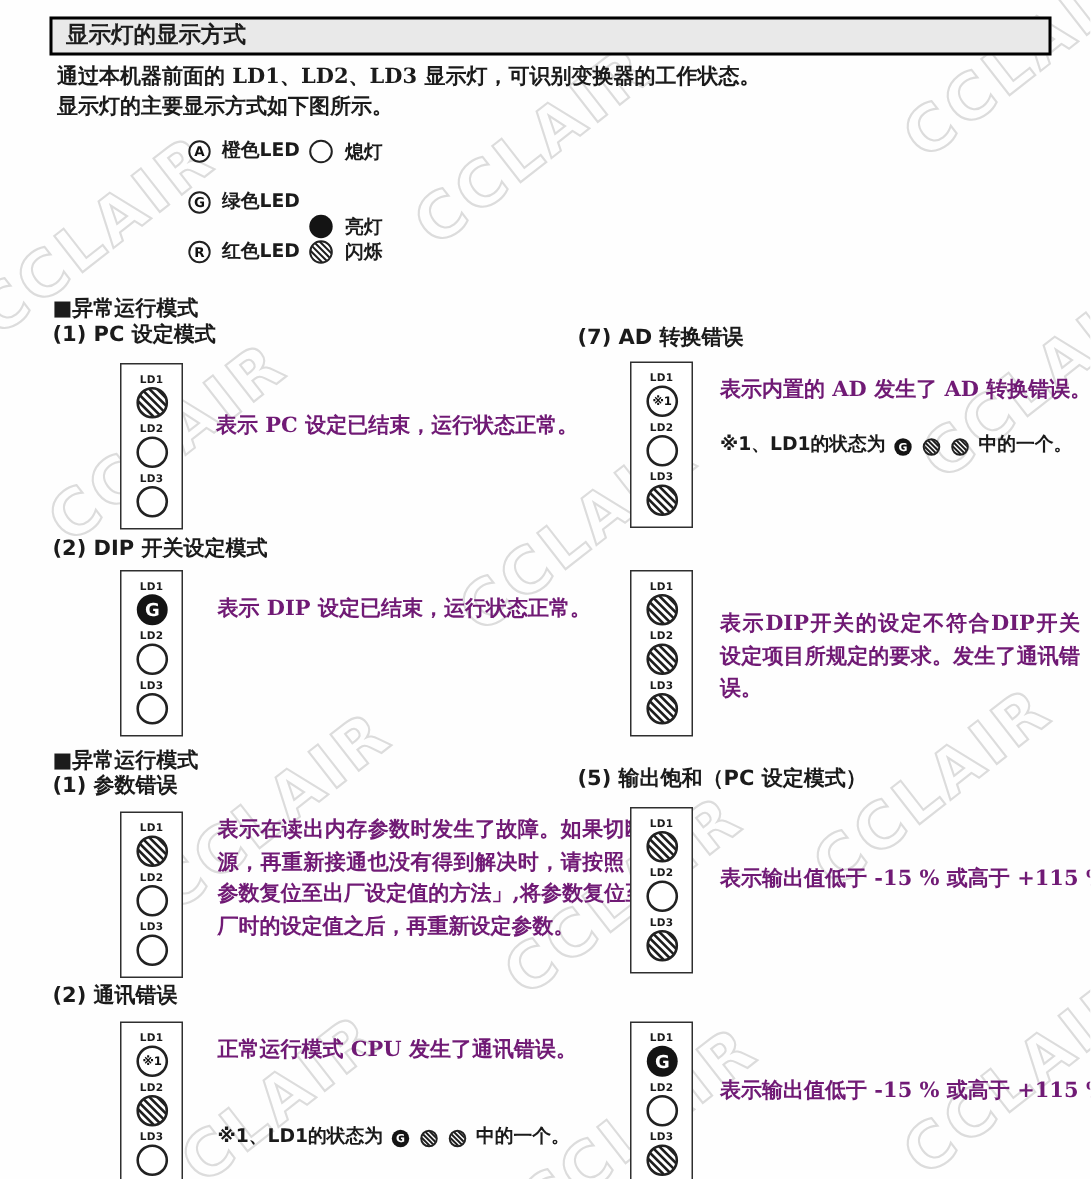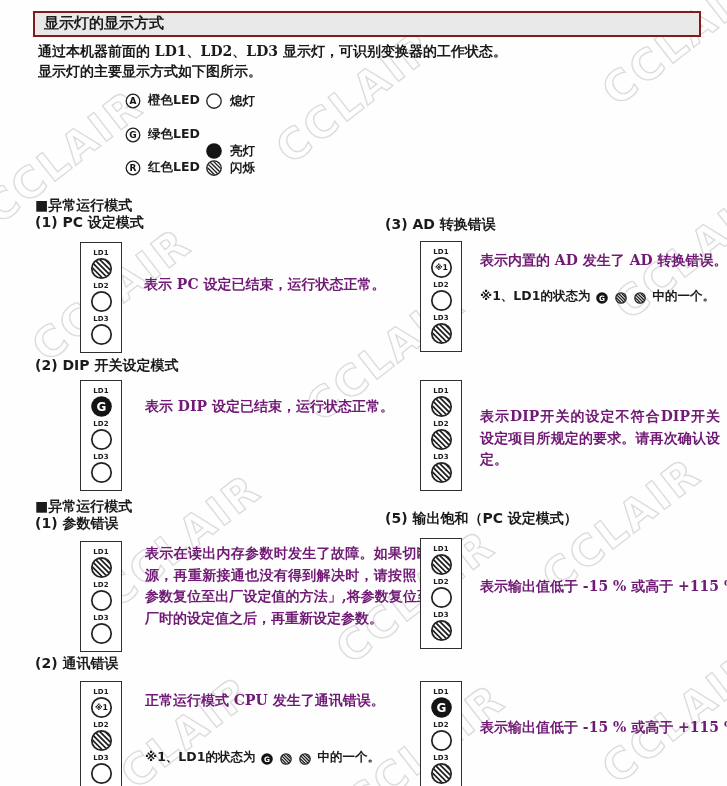--- a/index.html
+++ b/index.html
@@ -4,21 +4,21 @@
 <style>
   html,body{margin:0;padding:0;background:#fff;}
   #page{position:relative;width:727px;height:786px;background:#fefefe;overflow:hidden;
         font-family:"DejaVu Sans","Liberation Sans",sans-serif;color:#1b1b1b;}
   
   .wm{position:absolute;font-size:42px;font-weight:bold;letter-spacing:3px;
       color:rgba(255,255,255,0);-webkit-text-stroke:1.4px #dcdcdc;
       transform:rotate(-38deg);white-space:nowrap;user-select:none;pointer-events:none;}
   
   .title-box{position:absolute;left:33px;top:11px;width:664px;height:22px;
-             background:#e9e9e9;border:2px solid #7f1d1d;}
+             background:#e9e9e9;border:2px solid #000000;}
   .title-box .t{font-size:15px;font-weight:bold;line-height:21px;padding-left:9px;color:#1d1d1d;}
   .intro{position:absolute;left:38px;top:41px;width:650px;font-size:14px;line-height:20px;
          font-family:"DejaVu Serif","Liberation Serif",serif;font-weight:bold;color:#1b1b1b;}
   
   .lcell{position:absolute;display:flex;align-items:center;gap:7px;font-size:12.5px;font-weight:bold;}
   .lcell svg{display:block;}
   
   .sec-head{position:absolute;font-size:14px;font-weight:bold;}
   .item-title{position:absolute;font-size:14px;font-weight:bold;white-space:nowrap;}
   
@@ -165,21 +165,21 @@
       </div>
       <div class="led">
         <div class="led-label">LD3</div>
         <svg width="23" height="23" viewBox="0 0 23 23" xmlns="http://www.w3.org/2000/svg">
           <circle cx="11.5" cy="11.5" r="9.7" fill="#fff" stroke="#222" stroke-width="1.7249999999999999"></circle>
         </svg>
       </div>
     </div>
   <div class="desc one" style="left:144px;top:274px">表示 PC 设定已结束，运行状态正常。</div>
 
-  <div class="item-title" style="left:385px;top:216px">(3) AD 转换错误</div>
+  <div class="item-title" style="left:385px;top:216px">(7) AD 转换错误</div>
   <div class="panel" style="left:420px;top:241px">
       <div class="led">
         <div class="led-label">LD1</div>
         <svg width="23" height="23" viewBox="0 0 23 23" xmlns="http://www.w3.org/2000/svg">
           <circle cx="11.5" cy="11.5" r="9.7" fill="#fff" stroke="#222" stroke-width="1.7249999999999999"></circle>
           <text x="11.5" y="11.5" dy="0.36em" text-anchor="middle" fill="#111" font-family="DejaVu Sans,sans-serif" font-weight="bold" font-size="7.82">※1</text>
         </svg>
       </div>
       <div class="led">
         <div class="led-label">LD2</div>
@@ -349,21 +349,21 @@
             <line x1="0" y1="-2" x2="23" y2="21"></line>
             <line x1="5.227272727272727" y1="-2" x2="28.227272727272727" y2="21"></line>
             <line x1="10.454545454545453" y1="-2" x2="33.45454545454545" y2="21"></line>
             <line x1="15.68181818181818" y1="-2" x2="38.68181818181818" y2="21"></line>
             <line x1="20.909090909090907" y1="-2" x2="43.90909090909091" y2="21"></line>
           </g>
           <circle cx="11.5" cy="11.5" r="9.7" fill="none" stroke="#222" stroke-width="1.7249999999999999"></circle>
         </svg>
       </div>
     </div>
-  <div class="desc" style="left:480px;top:406px;width:240px">表示DIP开关的设定不符合DIP开关设定项目所规定的要求。请再次确认设定。</div>
+  <div class="desc" style="left:480px;top:406px;width:240px">表示DIP开关的设定不符合DIP开关设定项目所规定的要求。发生了通讯错误。</div>
 
   <div class="sec-head" style="left:35px;top:498px">■异常运行模式</div>
 
   <div class="item-title" style="left:35px;top:515px">(1) 参数错误</div>
   <div class="panel" style="left:80px;top:541px">
       <div class="led">
         <div class="led-label">LD1</div>
         <svg width="23" height="23" viewBox="0 0 23 23" xmlns="http://www.w3.org/2000/svg">
           <defs>
             <clipPath id="cp13">

